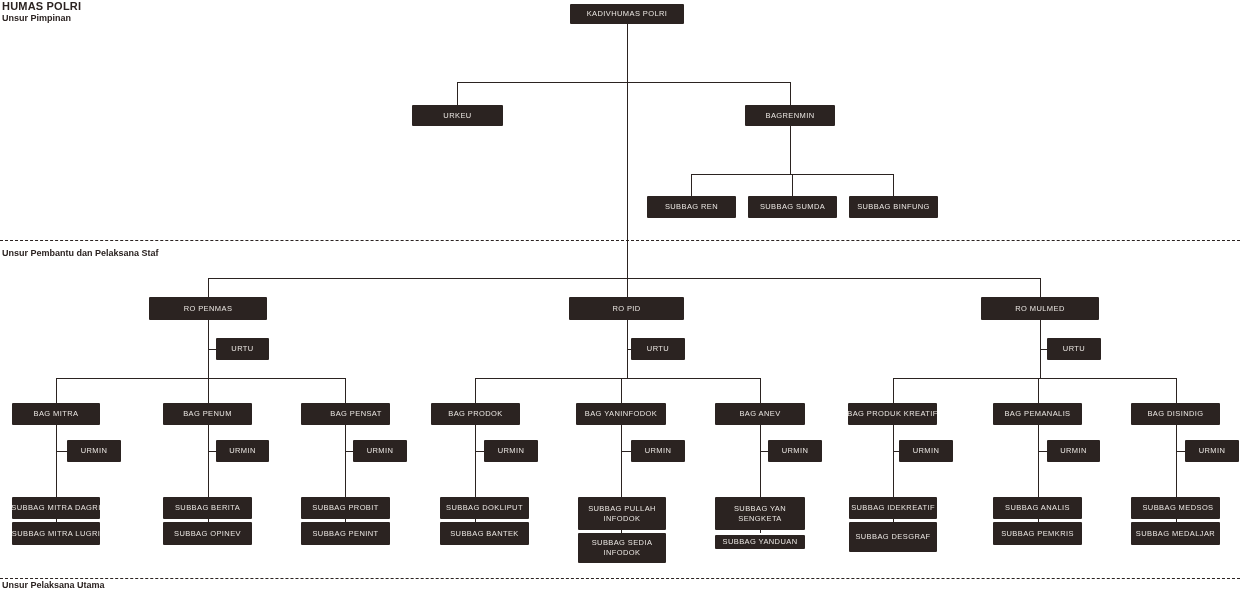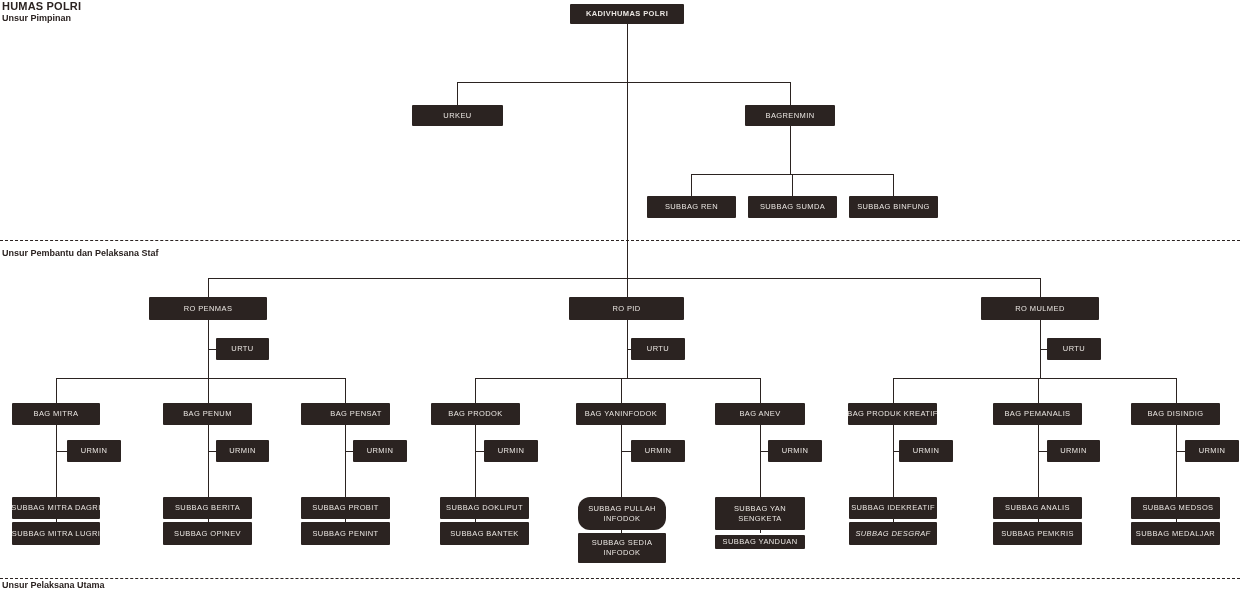--- a/index.html
+++ b/index.html
@@ -117,21 +117,21 @@
       <div class="line" style="left: 760px; top: 425px; width: 1px; height: 108px;"></div>
       <div class="line" style="left: 760px; top: 451px; width: 8px; height: 1px;"></div>
       <div class="line" style="left: 893px; top: 425px; width: 1px; height: 97px;"></div>
       <div class="line" style="left: 893px; top: 451px; width: 6px; height: 1px;"></div>
       <div class="line" style="left: 1038px; top: 425px; width: 1px; height: 97px;"></div>
       <div class="line" style="left: 1038px; top: 451px; width: 9px; height: 1px;"></div>
       <div class="line" style="left: 1176px; top: 425px; width: 1px; height: 97px;"></div>
       <div class="line" style="left: 1176px; top: 451px; width: 9px; height: 1px;"></div>
     </div>
   <div id="nodes">
-      <div class="node" style="left: 570px; top: 4px; width: 114px; height: 20px; font-weight: bold;">
+      <div class="node" style="left: 570px; top: 4px; width: 114px; height: 20px;">
         <div>KADIVHUMAS POLRI</div>
       </div>
       <div class="node" style="left: 412px; top: 105px; width: 91px; height: 21px;">
         <div>URKEU</div>
       </div>
       <div class="node" style="left: 745px; top: 105px; width: 90px; height: 21px;">
         <div>BAGRENMIN</div>
       </div>
       <div class="node" style="left: 647px; top: 196px; width: 89px; height: 22px;">
         <div>SUBBAG REN</div>
@@ -231,39 +231,39 @@
       </div>
       <div class="node" style="left: 301px; top: 522px; width: 89px; height: 23px;">
         <div>SUBBAG PENINT</div>
       </div>
       <div class="node" style="left: 440px; top: 497px; width: 89px; height: 22px;">
         <div>SUBBAG DOKLIPUT</div>
       </div>
       <div class="node" style="left: 440px; top: 522px; width: 89px; height: 23px;">
         <div>SUBBAG BANTEK</div>
       </div>
-      <div class="node" style="left: 578px; top: 497px; width: 88px; height: 33px; border-radius: 12px;">
+      <div class="node" style="left: 578px; top: 497px; width: 88px; height: 33px;">
         <div>SUBBAG PULLAH</div>
         <div>INFODOK</div>
       </div>
       <div class="node" style="left: 578px; top: 533px; width: 88px; height: 30px;">
         <div>SUBBAG SEDIA</div>
         <div>INFODOK</div>
       </div>
       <div class="node" style="left: 715px; top: 497px; width: 90px; height: 33px;">
         <div>SUBBAG YAN</div>
         <div>SENGKETA</div>
       </div>
       <div class="node" style="left: 715px; top: 535px; width: 90px; height: 14px;">
         <div>SUBBAG YANDUAN</div>
       </div>
       <div class="node" style="left: 849px; top: 497px; width: 88px; height: 22px;">
         <div>SUBBAG IDEKREATIF</div>
       </div>
-      <div class="node" style="left: 849px; top: 522px; width: 88px; height: 23px; font-style: italic;">
+      <div class="node" style="left: 849px; top: 522px; width: 88px; height: 30px;">
         <div>SUBBAG DESGRAF</div>
       </div>
       <div class="node" style="left: 993px; top: 497px; width: 89px; height: 22px;">
         <div>SUBBAG ANALIS</div>
       </div>
       <div class="node" style="left: 993px; top: 522px; width: 89px; height: 23px;">
         <div>SUBBAG PEMKRIS</div>
       </div>
       <div class="node" style="left: 1131px; top: 497px; width: 89px; height: 22px; padding-left: 8px;">
         <div>SUBBAG MEDSOS</div>

